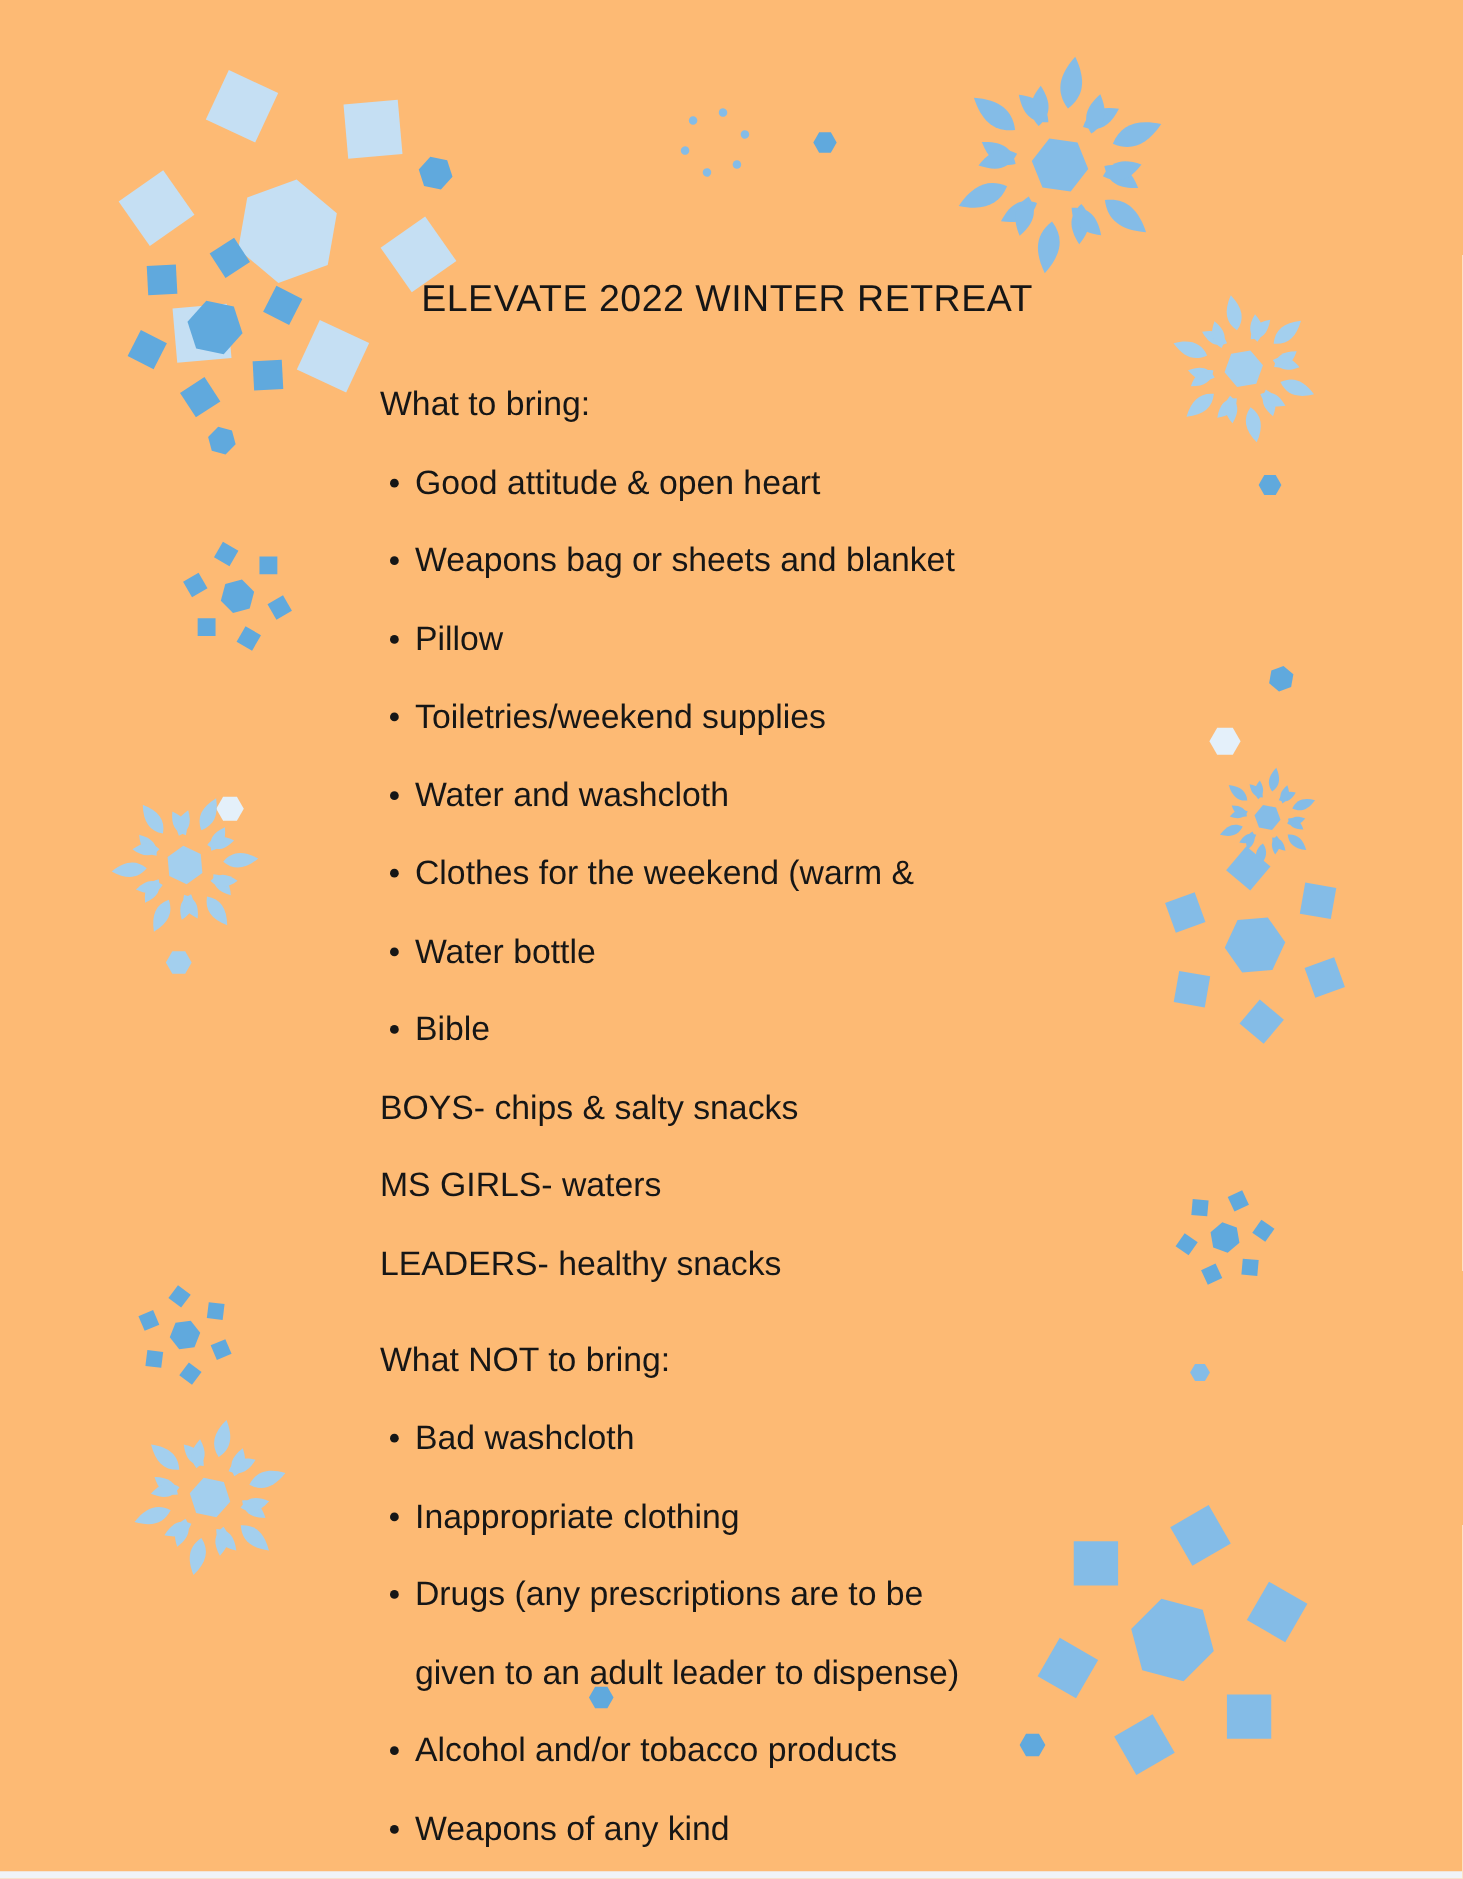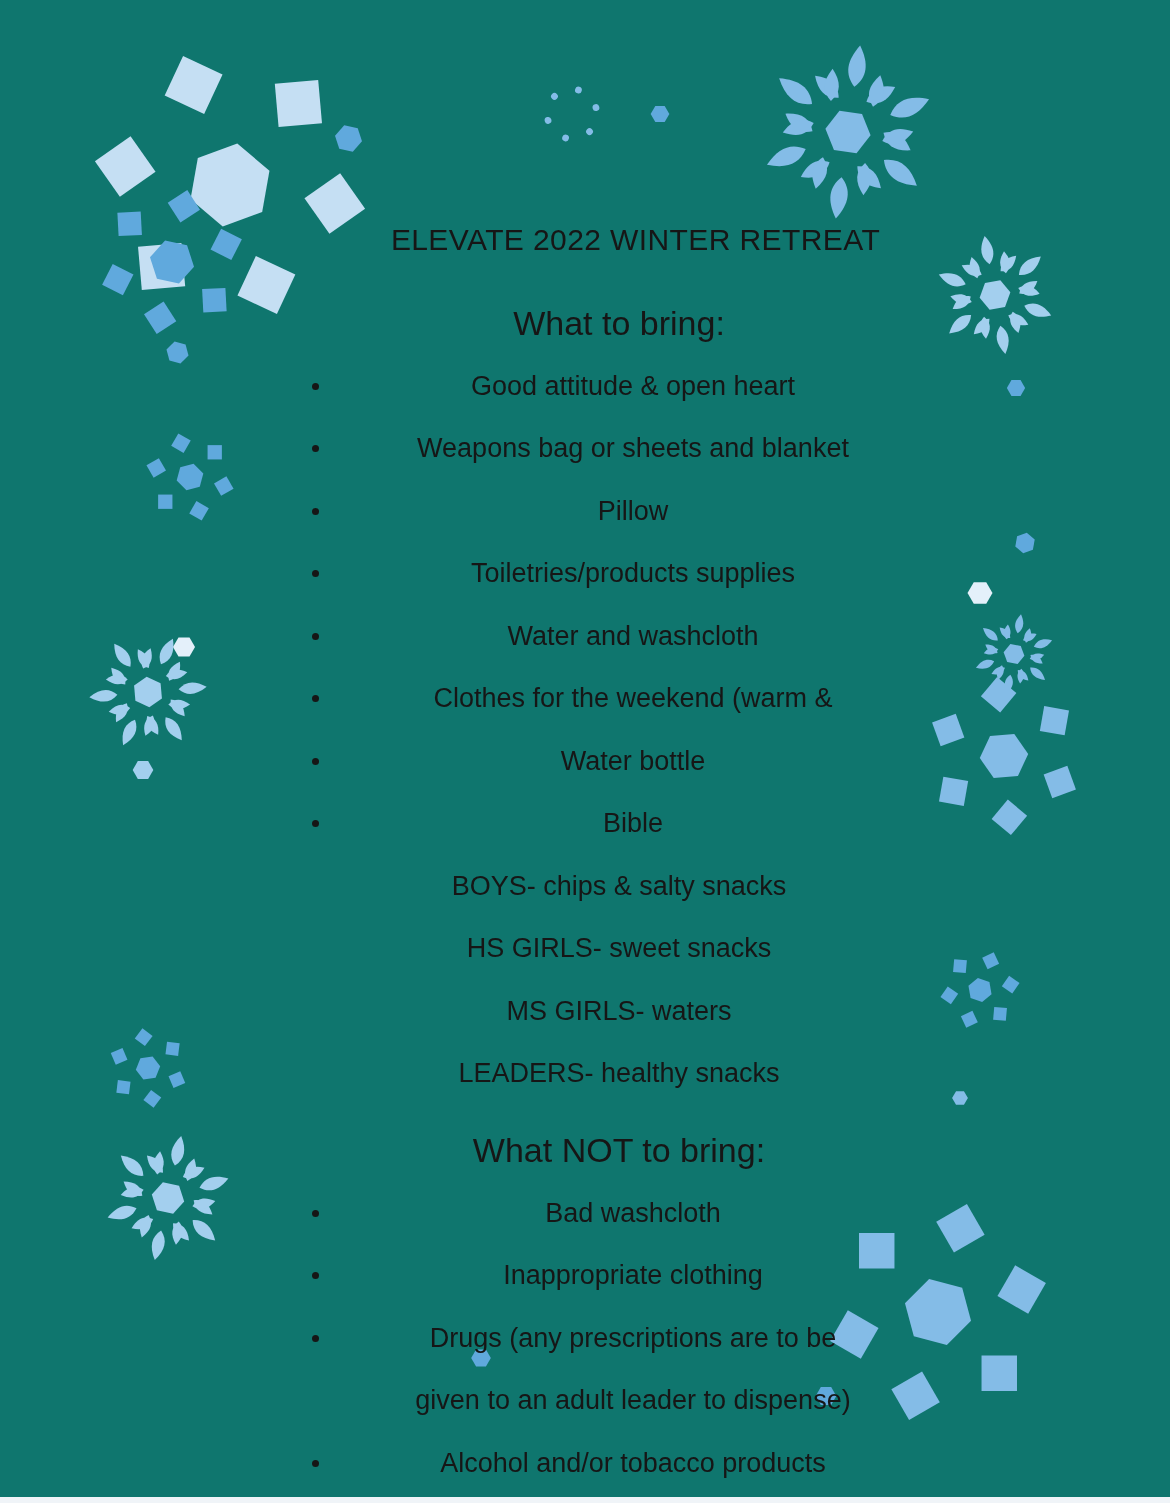--- a/index.html
+++ b/index.html
@@ -1,32 +1,32 @@
 <!DOCTYPE html>
 <html><head>
 <meta charset="utf-8">
 <style>
   html,body{margin:0;padding:0;background:#ffffff;}
   .page{
     position:relative;width:1170px;height:1503px;overflow:hidden;
-    background:#0f766e;font-family:"Liberation Sans",sans-serif;text-align:center;
+    background:#fdba74;font-family:"Liberation Sans",sans-serif;
   }
   .flake-layer{position:absolute;inset:0;z-index:1;}
   .flake{position:absolute;display:block;}
   .defs{position:absolute;width:0;height:0;overflow:hidden;}
   .bottom-edge{position:absolute;left:0;right:0;bottom:0;height:6px;background:#f0f4f8;z-index:0;}
   .content{
     position:absolute;left:304px;top:222px;width:630px;z-index:2;
     color:#161616;
   }
   .title{
     font-size:30px;font-weight:400;letter-spacing:.4px;
     margin:0 0 46px 33px;line-height:36px;white-space:nowrap;
   }
-  .heading{font-size:34px;line-height:38.5px;}
+  .heading{font-size:27px;line-height:38.5px;}
   .line{position:relative;font-size:27px;line-height:38.5px;white-space:nowrap;margin-top:24px;}
   .line.b,.line.ind{padding-left:28px;}
   .dot{
     position:absolute;left:8px;top:16px;width:7px;height:7px;
     border-radius:50%;background:#161616;
   }
   .sec2{margin-top:38.5px;}
 </style>
 </head>
 <body>
@@ -254,27 +254,26 @@
       </svg>
     </div>
   <div class="content">
     <h1 class="title">ELEVATE 2022 WINTER RETREAT</h1>
     <div>
         <div class="section">
           <div class="heading">What to bring:</div>
           <div class="line b"><span class="dot"></span><span>Good attitude &amp; open heart</span></div>
           <div class="line b"><span class="dot"></span><span>Weapons bag or sheets and blanket</span></div>
           <div class="line b"><span class="dot"></span><span>Pillow</span></div>
-          <div class="line b"><span class="dot"></span><span>Toiletries/products supplies</span></div>
+          <div class="line b"><span class="dot"></span><span>Toiletries/weekend supplies</span></div>
           <div class="line b"><span class="dot"></span><span>Water and washcloth</span></div>
           <div class="line b"><span class="dot"></span><span>Clothes for the weekend (warm &amp;</span></div>
           <div class="line b"><span class="dot"></span><span>Water bottle</span></div>
           <div class="line b"><span class="dot"></span><span>Bible</span></div>
           <div class="line"><span>BOYS- chips &amp; salty snacks</span></div>
-          <div class="line"><span>HS GIRLS- sweet snacks</span></div>
           <div class="line"><span>MS GIRLS- waters</span></div>
           <div class="line"><span>LEADERS- healthy snacks</span></div>
         </div>
         <div class="section sec2">
           <div class="heading">What NOT to bring:</div>
           <div class="line b"><span class="dot"></span><span>Bad washcloth</span></div>
           <div class="line b"><span class="dot"></span><span>Inappropriate clothing</span></div>
           <div class="line b"><span class="dot"></span><span>Drugs (any prescriptions are to be</span></div>
           <div class="line ind"><span>given to an adult leader to dispense)</span></div>
           <div class="line b"><span class="dot"></span><span>Alcohol and/or tobacco products</span></div>

